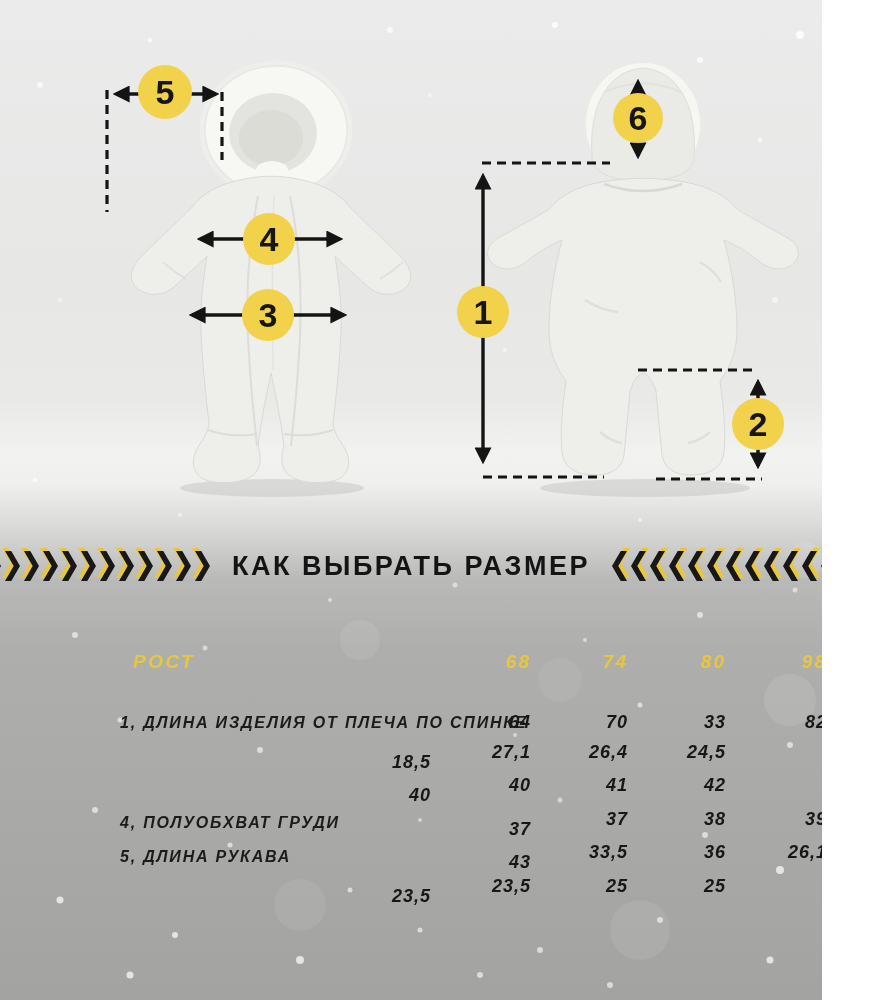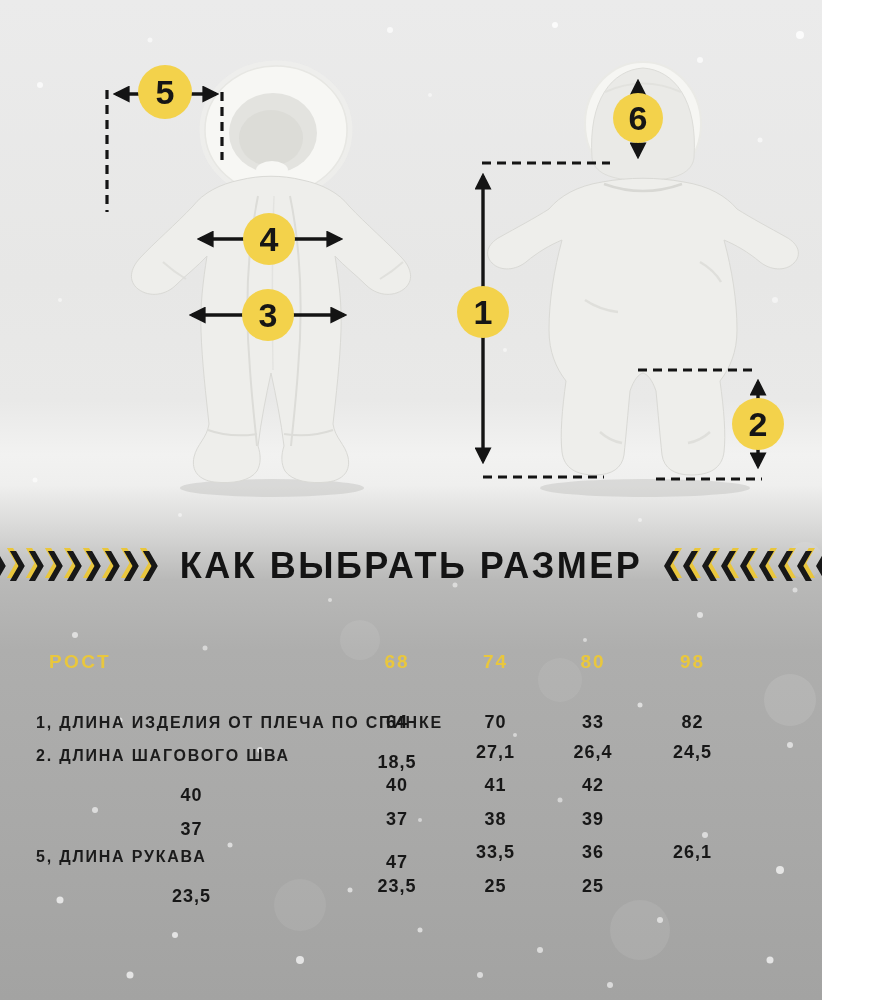--- a/index.html
+++ b/index.html
@@ -12,35 +12,35 @@
       #d2d2d1 54%, #b9b9b8 58%,
       #aeaead 65%, #a9a9a8 82%, #a3a3a2 100%);}
   svg{position:absolute;left:0;top:0;}
   .snow{z-index:1;pointer-events:none;}
   .photo{z-index:2;}
   .photo text{font-family:"Liberation Sans",sans-serif;font-weight:700;font-size:34px;fill:#161616;text-anchor:middle;}
 
   
   .size-header{position:absolute;z-index:3;top:540px;left:0;width:100%;height:52px;
     display:flex;align-items:center;justify-content:center;gap:13px;}
-  .title{margin:7px;font-size:36px;font-weight:700;letter-spacing:2.5px;color:#141414;white-space:nowrap;}
+  .title{margin:7px;font-size:27px;font-weight:700;letter-spacing:2.5px;color:#141414;white-space:nowrap;}
   .chev-group{display:flex;align-items:center;}
   .chev{display:inline-block;margin:0 2px;filter:drop-shadow(-3px -3px 0 #e9c63c);}
   .chev.left{transform:scaleX(-1);}
   .chev-shape{display:block;width:15px;height:30px;background:#181818;
     clip-path:polygon(0 0,42% 0,100% 50%,42% 100%,0 100%,58% 50%);}
 
   
   .size-table{position:absolute;z-index:3;top:644px;left:0;width:822px;}
   .trow{display:grid;grid-template-columns:311px 100px 97px 98px 101px;
-        padding-left:36px;height:33.5px;align-items:center;}
+        padding-left:120px;height:33.5px;align-items:center;font-style:italic;}
   .thead{height:36px;margin-bottom:26px;}
   .tlabel{font-size:16px;font-weight:700;letter-spacing:1.8px;color:#1b1b1b;white-space:nowrap;}
   .rost{font-size:19px;letter-spacing:2.5px;color:#e9c73d;padding-left:13px;}
-  .val{font-size:18px;font-weight:700;letter-spacing:1px;color:#171717;text-align:center;}
+  .val{font-size:18px;font-weight:700;letter-spacing:1px;color:#171717;text-align:right;}
   .size{font-size:19px;letter-spacing:2px;color:#e9c73d;}
   .stag .val.c1{transform:translateY(6px);}
   .stag .val.c2,.stag .val.c3,.stag .val.c4{transform:translateY(-4px);}
 </style>
 </head>
 <body>
 
 <div class="page">
   <div class="content">
 
@@ -306,41 +306,41 @@
       </div>
 
       <div class="trow">
         <span class="tlabel">1, ДЛИНА ИЗДЕЛИЯ ОТ ПЛЕЧА ПО СПИНКЕ</span>
         <span class="val c1">64</span>
         <span class="val c2">70</span>
         <span class="val c3">33</span>
         <span class="val c4">82</span>
       </div>
       <div class="trow stag">
-        <span class="tlabel">2. ДЛИНА ШАГОВОГО ШВА</span>
         <span class="val c1">18,5</span>
         <span class="val c2">27,1</span>
         <span class="val c3">26,4</span>
         <span class="val c4">24,5</span>
       </div>
       <div class="trow stag">
         <span class="val c1">40</span>
         <span class="val c2">40</span>
         <span class="val c3">41</span>
         <span class="val c4">42</span>
       </div>
       <div class="trow stag">
+        <span class="tlabel">4, ПОЛУОБХВАТ ГРУДИ</span>
         <span class="val c1">37</span>
         <span class="val c2">37</span>
         <span class="val c3">38</span>
         <span class="val c4">39</span>
       </div>
       <div class="trow stag">
         <span class="tlabel">5, ДЛИНА РУКАВА</span>
-        <span class="val c1">47</span>
+        <span class="val c1">43</span>
         <span class="val c2">33,5</span>
         <span class="val c3">36</span>
         <span class="val c4">26,1</span>
       </div>
       <div class="trow stag">
         <span class="val c1">23,5</span>
         <span class="val c2">23,5</span>
         <span class="val c3">25</span>
         <span class="val c4">25</span>
       </div>

